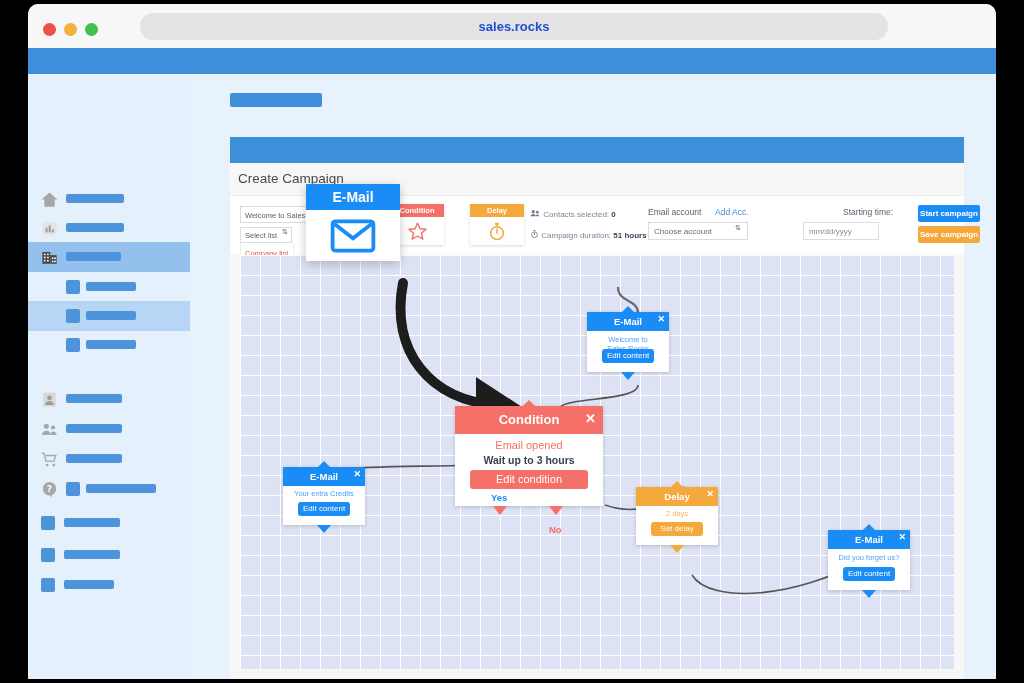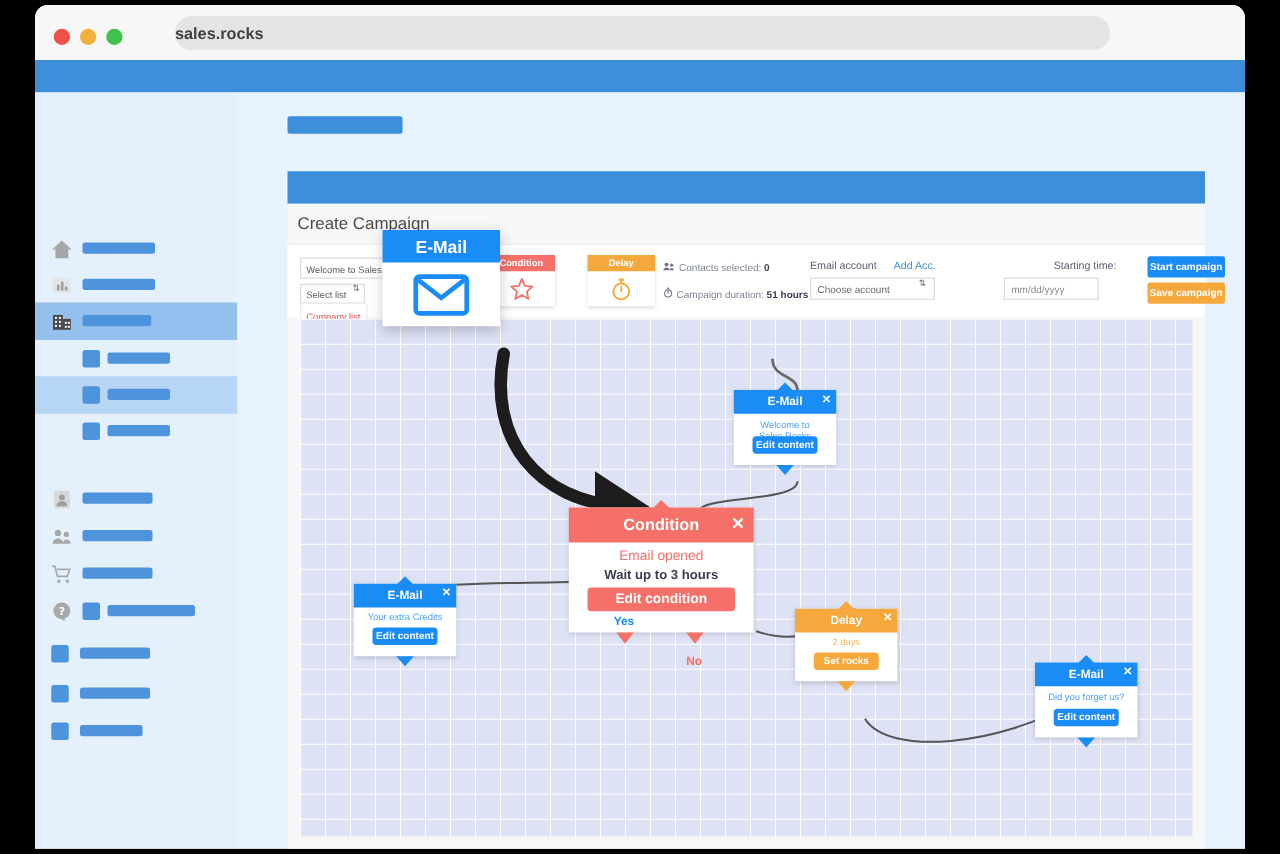--- a/index.html
+++ b/index.html
@@ -11,22 +11,22 @@
   .window{position:absolute;left:28px;top:4px;width:968px;height:675px;background:#ffffff;
           border-top-left-radius:10px;border-top-right-radius:10px;overflow:hidden;}
 
   .titlebar{position:absolute;left:0;top:0;width:968px;height:44px;background:#f7f7f7;
             border-top-left-radius:10px;border-top-right-radius:10px;}
   .dot{position:absolute;top:19px;width:13px;height:13px;border-radius:50%;}
   .dot.red{left:15px;background:#f0504a;}
   .dot.yellow{left:36px;background:#f4b03c;}
   .dot.green{left:57px;background:#3fc14c;}
   .urlbar{position:absolute;left:112px;top:9px;width:748px;height:27px;background:#e4e4e4;border-radius:13px;}
-  .urltext{position:absolute;left:0;top:0;width:748px;height:27px;line-height:27px;
-           font-size:13px;color:#404040;font-weight:bold;}
+  .urltext{position:absolute;left:0;top:0;width:748px;height:27px;line-height:27px;text-align:center;
+           font-size:13px;color:#1d4ed8;font-weight:bold;}
 
   .topbar{position:absolute;left:0;top:44px;width:968px;height:26px;background:#3c8fd8;}
 
   
   .sidebar{position:absolute;left:0;top:70px;width:162px;height:605px;background:#e4f0fb;}
   .profile{position:absolute;left:0;top:0;width:162px;height:110px;background:#ffffff;}
   .avatar-ring{position:absolute;left:52px;top:12px;width:58px;height:58px;border-radius:50%;
                background:#fff;border:2px solid #ececec;}
   .avatar-head{position:absolute;left:21px;top:10px;width:17px;height:17px;border-radius:50%;background:#46b5af;}
   .avatar-body{position:absolute;left:11px;top:30px;width:37px;height:26px;border-radius:19px 19px 0 0;background:#46b5af;}
@@ -91,21 +91,21 @@
           background-image:linear-gradient(#ffffff 1px,transparent 1px),linear-gradient(90deg,#ffffff 1px,transparent 1px);
           background-size:20px 20px;overflow:hidden;}
   .canvas-svg{position:absolute;left:0;top:0;}
 
   
   .node{position:absolute;background:#fff;box-shadow:0 1px 4px rgba(0,0,0,.18);}
   .node .hd{position:absolute;left:0;top:0;width:100%;height:19px;color:#fff;font-size:9.5px;
             font-weight:bold;text-align:center;line-height:19px;}
   .node .close{position:absolute;right:4px;top:2px;color:#fff;font-size:9px;font-weight:bold;cursor:pointer;}
   .node .sub{position:absolute;left:0;width:100%;text-align:center;font-size:7.5px;}
-  .node .act{position:absolute;color:#fff;font-size:8px;font-weight:bold;text-align:center;border-radius:3px;}
+  .node .act{position:absolute;color:#fff;font-size:8px;font-weight:normal;text-align:center;border-radius:3px;}
   .blue .hd{background:#1a8cf5;} .blue .sub{color:#4ca3f7;} .blue .act{background:#1a8cf5;}
   .oran .hd{background:#f5a93c;} .oran .sub{color:#f2b45f;} .oran .act{background:#f5a93c;}
   .red  .hd{background:#f57068;} .red  .sub{color:#f57068;} .red .act{background:#f57068;}
 
   .capsule{position:absolute;background:#3c3f46;border-radius:16px;color:#fff;font-size:10px;font-weight:bold;
            text-align:center;}
   .tri-dn{position:absolute;width:0;height:0;border-left:7px solid transparent;border-right:7px solid transparent;}
   .tri-up{position:absolute;width:0;height:0;border-left:7px solid transparent;border-right:7px solid transparent;}
   .yes{position:absolute;color:#1a8cf5;font-size:9.5px;font-weight:bold;}
   .no{position:absolute;color:#f57068;font-size:9.5px;font-weight:bold;}
@@ -357,21 +357,21 @@
           <div class="sub" style="top:22px">Your extra Credits</div>
           <div class="act" style="left:15px;top:35px;width:52px;height:14px;line-height:14px;">Edit content</div>
           <div class="tri-dn" style="left:34px;top:58px;border-top:8px solid #1a8cf5;"></div>
         </div>
 
         <div class="node oran" style="left:396px;top:232px;width:82px;height:58px;">
           <div class="tri-up" style="left:34px;top:-6px;border-bottom:7px solid #f5a93c;"></div>
           <div class="hd">Delay</div>
           <div class="close">✕</div>
           <div class="sub" style="top:22px">2 days</div>
-          <div class="act" style="left:15px;top:35px;width:52px;height:14px;line-height:14px;">Set rocks</div>
+          <div class="act" style="left:15px;top:35px;width:52px;height:14px;line-height:14px;">Set delay</div>
           <div class="tri-dn" style="left:34px;top:58px;border-top:8px solid #f5a93c;"></div>
         </div>
 
         <div class="node blue" style="left:588px;top:275px;width:82px;height:60px;">
           <div class="tri-up" style="left:34px;top:-6px;border-bottom:7px solid #1a8cf5;"></div>
           <div class="hd">E-Mail</div>
           <div class="close">✕</div>
           <div class="sub" style="top:23px">Did you forget us?</div>
           <div class="act" style="left:15px;top:37px;width:52px;height:14px;line-height:14px;">Edit content</div>
           <div class="tri-dn" style="left:34px;top:60px;border-top:8px solid #1a8cf5;"></div>

